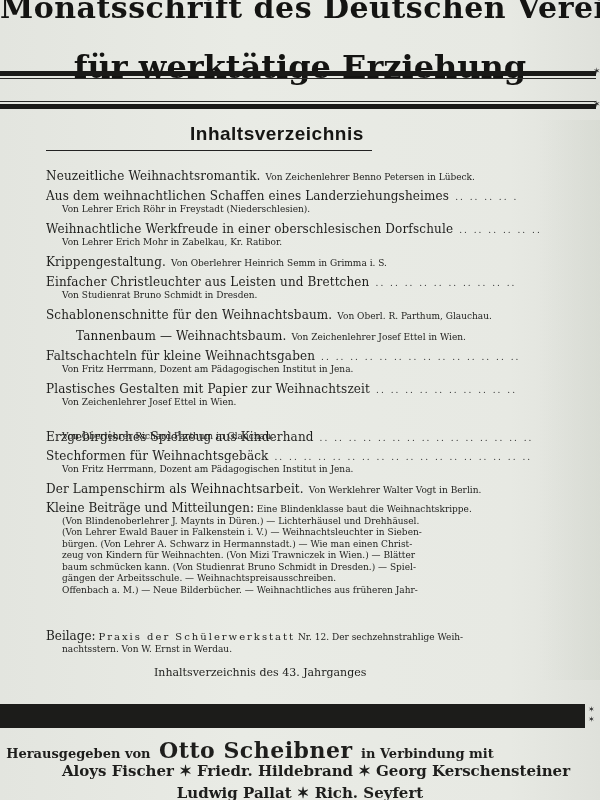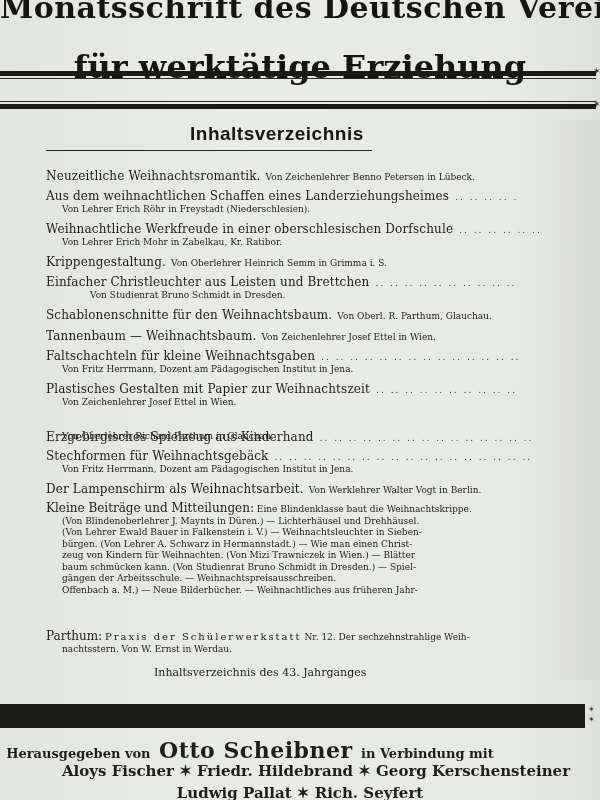--- a/index.html
+++ b/index.html
@@ -123,27 +123,27 @@
     </div>
     <div class="byline" style="top:78px;">Von Lehrer Erich Mohr in Zabelkau, Kr. Ratibor.</div>
 
     <div class="entry" style="top:96px;">
       <span class="t">Krippengestaltung.</span><span class="a">Von Oberlehrer Heinrich Semm in Grimma i. S.</span>
     </div>
 
     <div class="entry" style="top:116px;">
       <span class="t">Einfacher Christleuchter aus Leisten und Brettchen</span><span class="dots">.. .. .. .. .. .. .. .. .. ..</span>
     </div>
-    <div class="byline" style="top:131px;margin-left:28px;">Von Studienrat Bruno Schmidt in Dresden.</div>
+    <div class="byline" style="top:131px;">Von Studienrat Bruno Schmidt in Dresden.</div>
 
     <div class="entry" style="top:149px;">
       <span class="t">Schablonenschnitte für den Weihnachtsbaum.</span><span class="a">Von Oberl. R. Parthum, Glauchau.</span>
     </div>
 
-    <div class="entry" style="top:170px;">
+    <div class="entry" style="top:170px;margin-left:30px;">
       <span class="t">Tannenbaum — Weihnachtsbaum.</span><span class="a">Von Zeichenlehrer Josef Ettel in Wien.</span>
     </div>
 
     <div class="entry" style="top:190px;">
       <span class="t">Faltschachteln für kleine Weihnachtsgaben</span><span class="dots">.. .. .. .. .. .. .. .. .. .. .. .. .. ..</span>
     </div>
     <div class="byline" style="top:205px;">Von Fritz Herrmann, Dozent am Pädagogischen Institut in Jena.</div>
 
     <div class="entry" style="top:223px;">
       <span class="t">Plastisches Gestalten mit Papier zur Weihnachtszeit</span><span class="dots">.. .. .. .. .. .. .. .. .. ..</span>
@@ -173,21 +173,21 @@
       <span class="cont">(Von Lehrer Ewald Bauer in Falkenstein i. V.) — Weihnachtsleuchter in Sieben-</span>
       <span class="cont">bürgen. (Von Lehrer A. Schwarz in Hermannstadt.) — Wie man einen Christ-</span>
       <span class="cont">zeug von Kindern für Weihnachten. (Von Mizi Trawniczek in Wien.) — Blätter</span>
       <span class="cont">baum schmücken kann. (Von Studienrat Bruno Schmidt in Dresden.) — Spiel-</span>
       <span class="cont">gängen der Arbeitsschule. — Weihnachtspreisausschreiben.</span>
       <span class="cont">Offenbach a. M.) — Neue Bilderbücher. — Weihnachtliches aus früheren Jahr-</span>
     </div>
 
     <div class="small-para" style="top:471px;">
       <div style="white-space:nowrap;">
-        <span class="lead">Parthum:</span>
+        <span class="lead">Beilage:</span>
         <span style="font-size:10px;letter-spacing:2px;">Praxis der Schülerwerkstatt</span>
         <span>Nr. 12. Der sechzehnstrahlige Weih-</span>
       </div>
       <span class="cont">nachtsstern. Von W. Ernst in Werdau.</span>
     </div>
 
     <div class="entry" style="top:507px;left:108px;font-size:11px;">Inhaltsverzeichnis des 43. Jahrganges</div>
   </div>
 
   <div class="side-shadow"></div>

